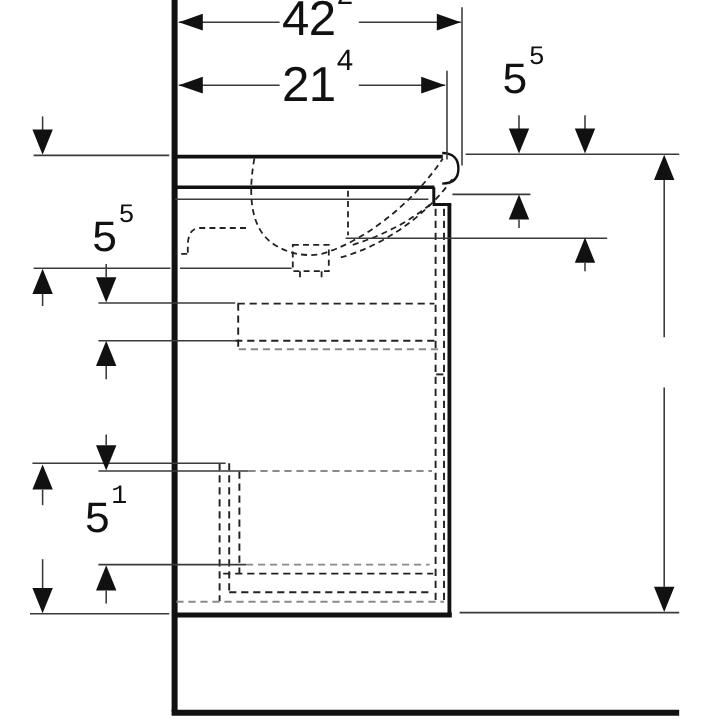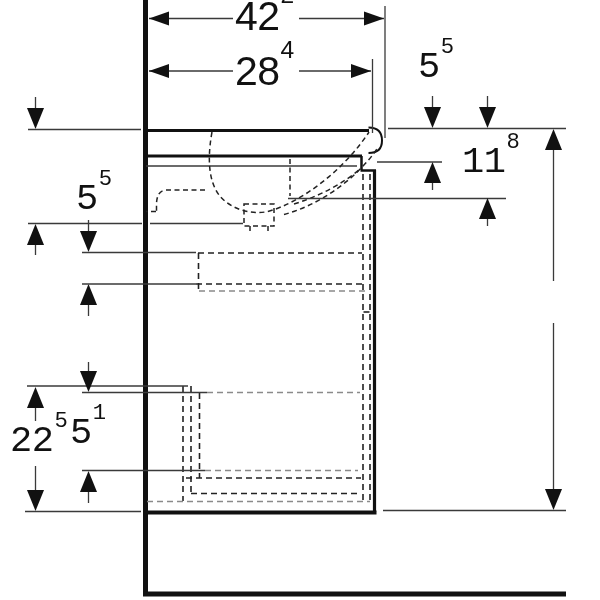--- a/index.html
+++ b/index.html
@@ -152,19 +152,17 @@
       <path class="thin" d="M88.5 362 V371"></path>
       <polygon class="head" points="88.5,392 80,371 97,371"></polygon>
       <path class="thin" d="M82 392.5 H207"></path>
       <polygon class="head" points="88.5,471 80,492 97,492"></polygon>
       <path class="thin" d="M88.5 492 V503"></path>
       <path class="thin" d="M82 470.5 H205"></path>
     </g>
   </svg>
 
   <div class="dim-label lg" style="left:235px;top:-5px"><span>42</span><sup>2</sup></div>
-  <div class="dim-label lg" style="left:235px;top:50px"><span>28</span><sup>4</sup></div>
+  <div class="dim-label lg" style="left:235px;top:50px"><span>21</span><sup>4</sup></div>
   <div class="dim-label md" style="left:418px;top:48px"><span>5</span><sup>5</sup></div>
-  <div class="dim-label md" style="left:462px;top:143px"><span>11</span><sup>8</sup></div>
   <div class="dim-label md" style="left:76px;top:180px"><span>5</span><sup>5</sup></div>
-  <div class="dim-label md" style="left:10px;top:422px"><span>22</span><sup>5</sup></div>
   <div class="dim-label md" style="left:70px;top:414px"><span>5</span><sup>1</sup></div>
 </div>
 
 </body></html>

